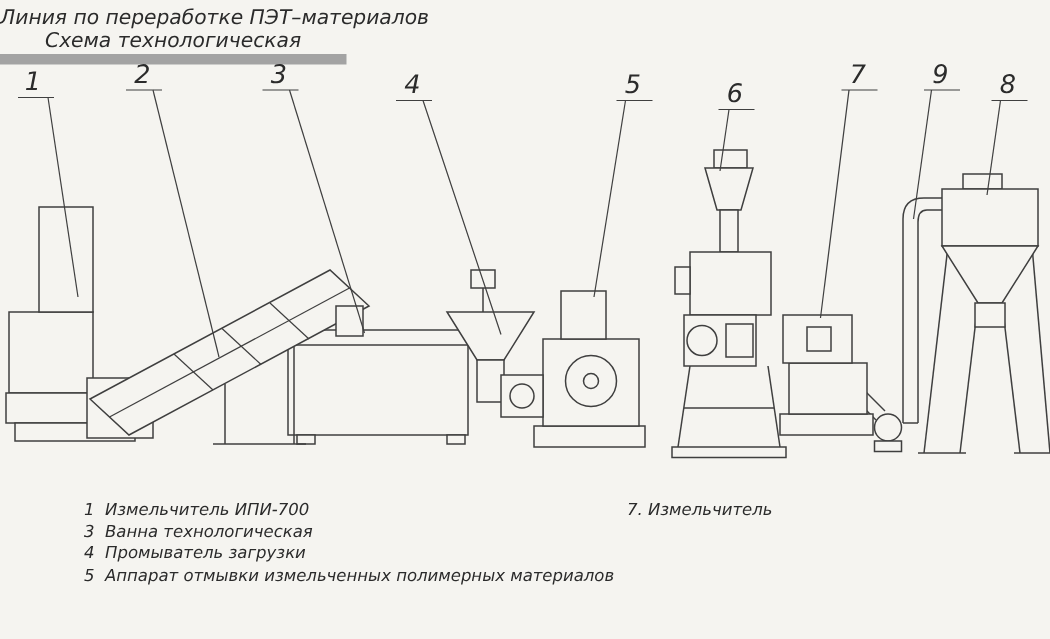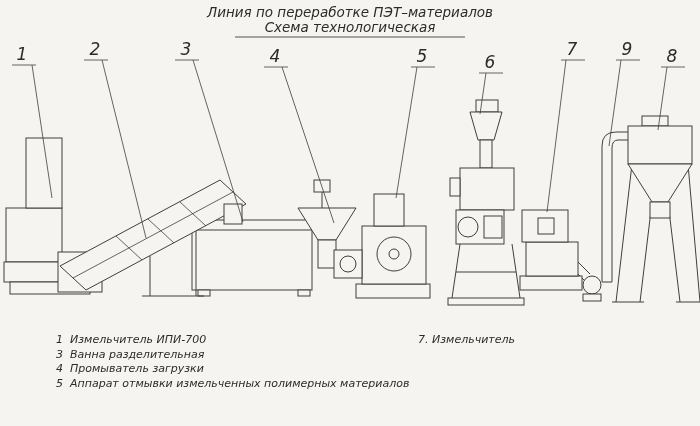--- a/index.html
+++ b/index.html
@@ -7,26 +7,26 @@
   body {
     width: 700px; height: 426px;
     background: #f5f4f0;
     font-family: "DejaVu Sans", sans-serif;
     color: #2b2b2b;
     position: relative;
     overflow: hidden;
   }
   .title {
     position: absolute; top: 5px; left: 0; width: 100%;
-    text-align: center; font-style: italic;
+    font-style: italic;
     font-size: 13.5px; line-height: 15px;
   }
   .title .tl2 {
     display: inline-block;
-    border-bottom: 2px solid #a3a3a3;
+    border-bottom: 7px solid #a3a3a3;
     padding: 0 30px 1px 30px;
   }
   svg.draw { position: absolute; top: 0; left: 0; }
   .ln { stroke: #3f3f3f; stroke-width: 1; fill: none; }
   .lf { stroke: #3f3f3f; stroke-width: 1; fill: #f5f4f0; }
   .thin { stroke-width: 0.8; }
   .callout {
     font-style: italic; font-size: 17px;
     fill: #2b2b2b; text-anchor: middle;
     font-family: "DejaVu Sans", sans-serif;
@@ -185,20 +185,20 @@
       <text class="callout" x="672" y="62">8</text>
       <line class="ln thin" x1="661" y1="67" x2="685" y2="67"></line>
       <line class="ln thin" x1="667" y1="67" x2="658" y2="130"></line>
     </g>
   </g>
 </svg>
 
 <div class="legend">
   <div class="lcol left">
     <div class="lrow"><span class="lnum">1</span><span>Измельчитель ИПИ-700</span></div>
-    <div class="lrow"><span class="lnum">3</span><span>Ванна разделительная</span></div>
+    <div class="lrow"><span class="lnum">3</span><span>Ванна технологическая</span></div>
     <div class="lrow"><span class="lnum">4</span><span>Промыватель загрузки</span></div>
     <div class="lrow"><span class="lnum">5</span><span>Аппарат отмывки измельченных полимерных материалов</span></div>
   </div>
   <div class="lcol right">
     <div class="lrow"><span class="lnum">7.</span><span>Измельчитель</span></div>
   </div>
 </div>
 
 </body></html>

